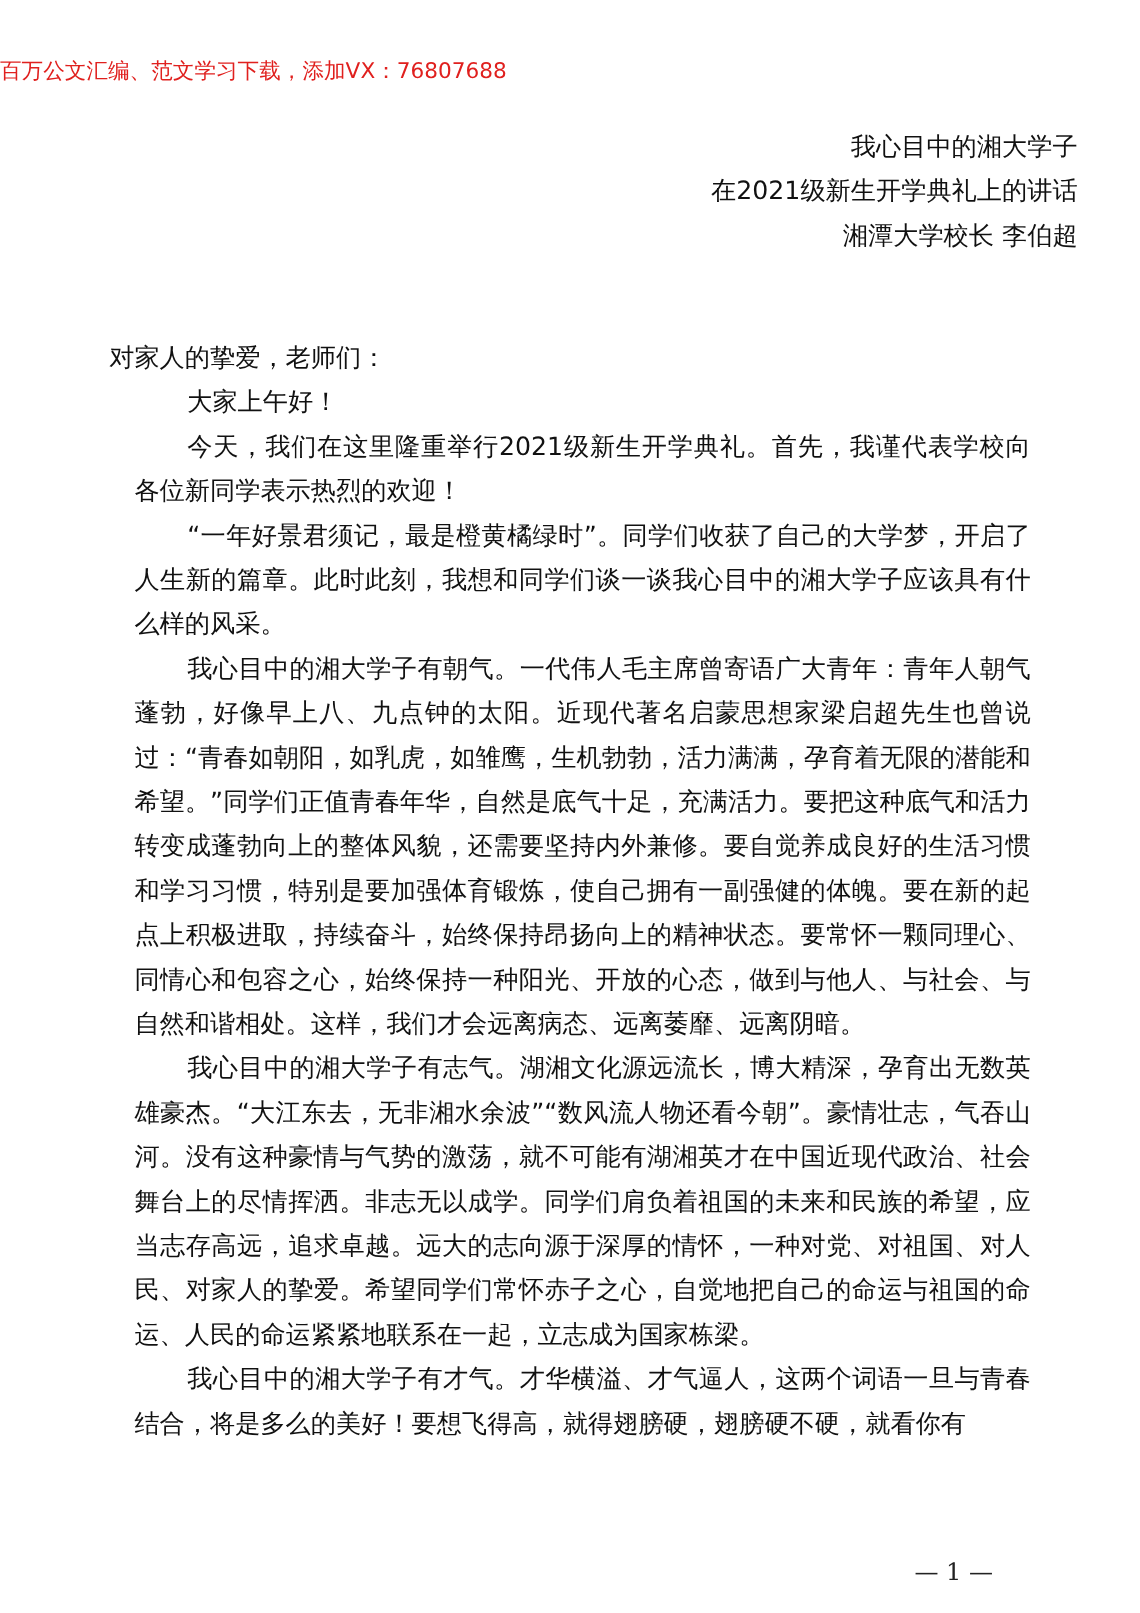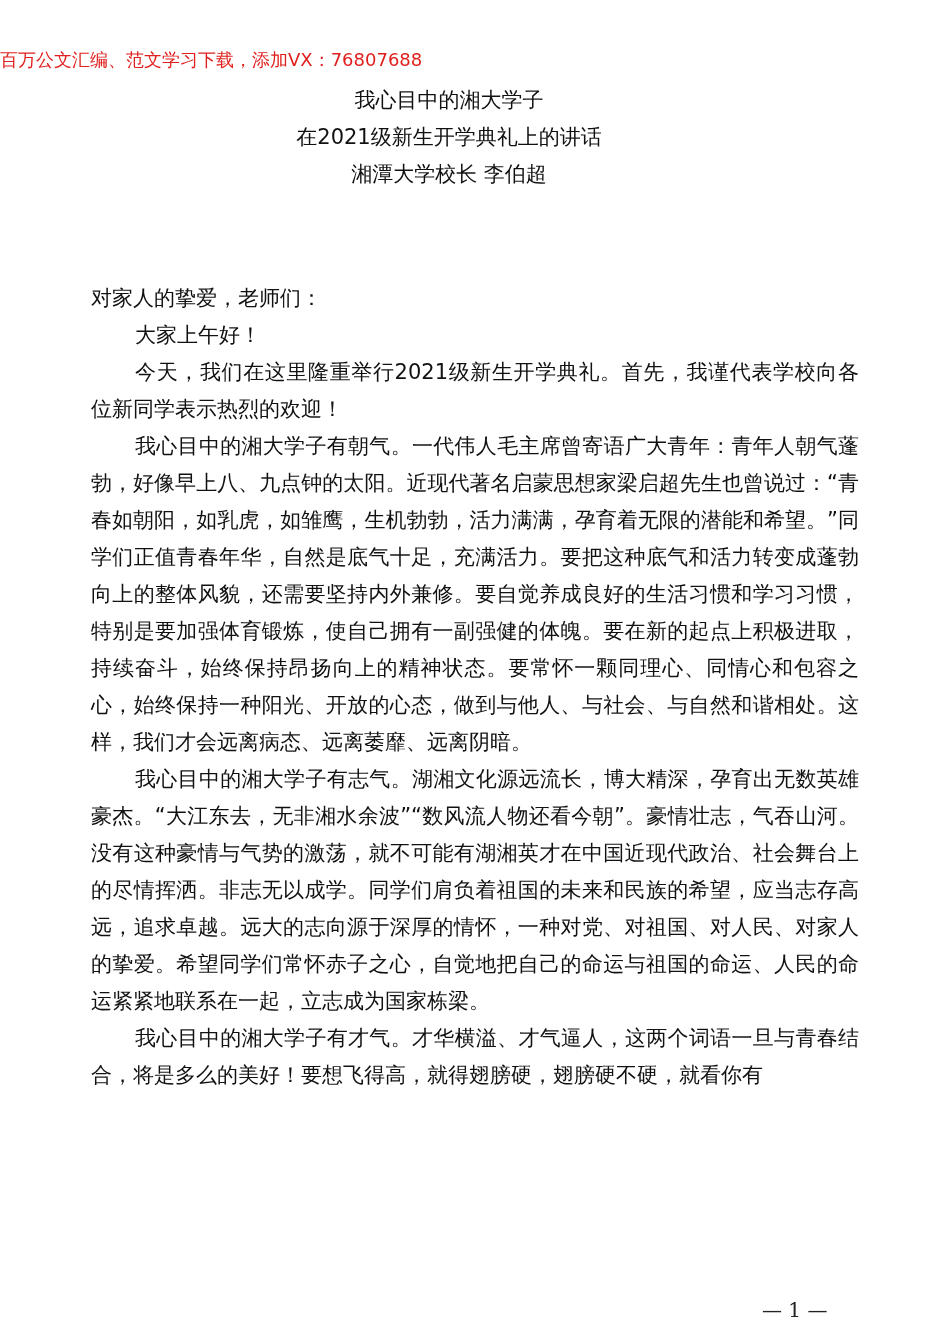--- a/index.html
+++ b/index.html
@@ -1,40 +1,41 @@
 <!DOCTYPE html>
 <html><head>
 <meta charset="utf-8">
 <style>
   html, body { margin: 0; padding: 0; background: #ffffff; }
   body { width: 950px; height: 1344px; position: relative; overflow: hidden;
          font-family: "DejaVu Sans", "Liberation Sans", sans-serif; color: #111111; }
   .watermark { position: absolute; top: 47px; left: 0; width: 950px; text-align: left;
                color: #e0201e; font-size: 18px; line-height: 26px; }
-  .titles { position: absolute; top: 82px; left: 0; width: 898px; text-align: center; }
+  .titles { position: absolute; top: 104px; left: 0; width: 898px; text-align: right; }
   .titles div { font-size: 21px; line-height: 37px; height: 37px; }
   .body { position: absolute; top: 280px; left: 91px; width: 768px; }
   .body p { margin: 0; font-size: 21px; line-height: 37px; text-align: justify; }
-  .body p.indent { text-indent: 44px; }
+  .body p.indent { text-indent: 44px; margin-left: 21px; }
   .page-number { position: absolute; top: 1298px; left: 762px; font-family: "DejaVu Serif", serif;
                  font-size: 20px; color: #222; }
 </style>
 </head>
 <body>
 
 <div class="watermark">百万公文汇编、范文学习下载，添加VX：76807688</div>
 
 <div class="titles">
   <div>我心目中的湘大学子</div>
   <div>在2021级新生开学典礼上的讲话</div>
   <div>湘潭大学校长  李伯超</div>
 </div>
 
 <div class="body">
   <p>对家人的挚爱，老师们：</p>
   <p class="indent">大家上午好！</p>
   <p class="indent">今天，我们在这里隆重举行2021级新生开学典礼。首先，我谨代表学校向各位新同学表示热烈的欢迎！</p>
+  <p class="indent">“一年好景君须记，最是橙黄橘绿时”。同学们收获了自己的大学梦，开启了人生新的篇章。此时此刻，我想和同学们谈一谈我心目中的湘大学子应该具有什么样的风采。</p>
   <p class="indent">我心目中的湘大学子有朝气。一代伟人毛主席曾寄语广大青年：青年人朝气蓬勃，好像早上八、九点钟的太阳。近现代著名启蒙思想家梁启超先生也曾说过：“青春如朝阳，如乳虎，如雏鹰，生机勃勃，活力满满，孕育着无限的潜能和希望。”同学们正值青春年华，自然是底气十足，充满活力。要把这种底气和活力转变成蓬勃向上的整体风貌，还需要坚持内外兼修。要自觉养成良好的生活习惯和学习习惯，特别是要加强体育锻炼，使自己拥有一副强健的体魄。要在新的起点上积极进取，持续奋斗，始终保持昂扬向上的精神状态。要常怀一颗同理心、同情心和包容之心，始终保持一种阳光、开放的心态，做到与他人、与社会、与自然和谐相处。这样，我们才会远离病态、远离萎靡、远离阴暗。</p>
   <p class="indent">我心目中的湘大学子有志气。湖湘文化源远流长，博大精深，孕育出无数英雄豪杰。“大江东去，无非湘水余波”“数风流人物还看今朝”。豪情壮志，气吞山河。没有这种豪情与气势的激荡，就不可能有湖湘英才在中国近现代政治、社会舞台上的尽情挥洒。非志无以成学。同学们肩负着祖国的未来和民族的希望，应当志存高远，追求卓越。远大的志向源于深厚的情怀，一种对党、对祖国、对人民、对家人的挚爱。希望同学们常怀赤子之心，自觉地把自己的命运与祖国的命运、人民的命运紧紧地联系在一起，立志成为国家栋梁。</p>
   <p class="indent">我心目中的湘大学子有才气。才华横溢、才气逼人，这两个词语一旦与青春结合，将是多么的美好！要想飞得高，就得翅膀硬，翅膀硬不硬，就看你有</p>
 </div>
 
 <div class="page-number">— 1 —</div>
 
 </body></html>

